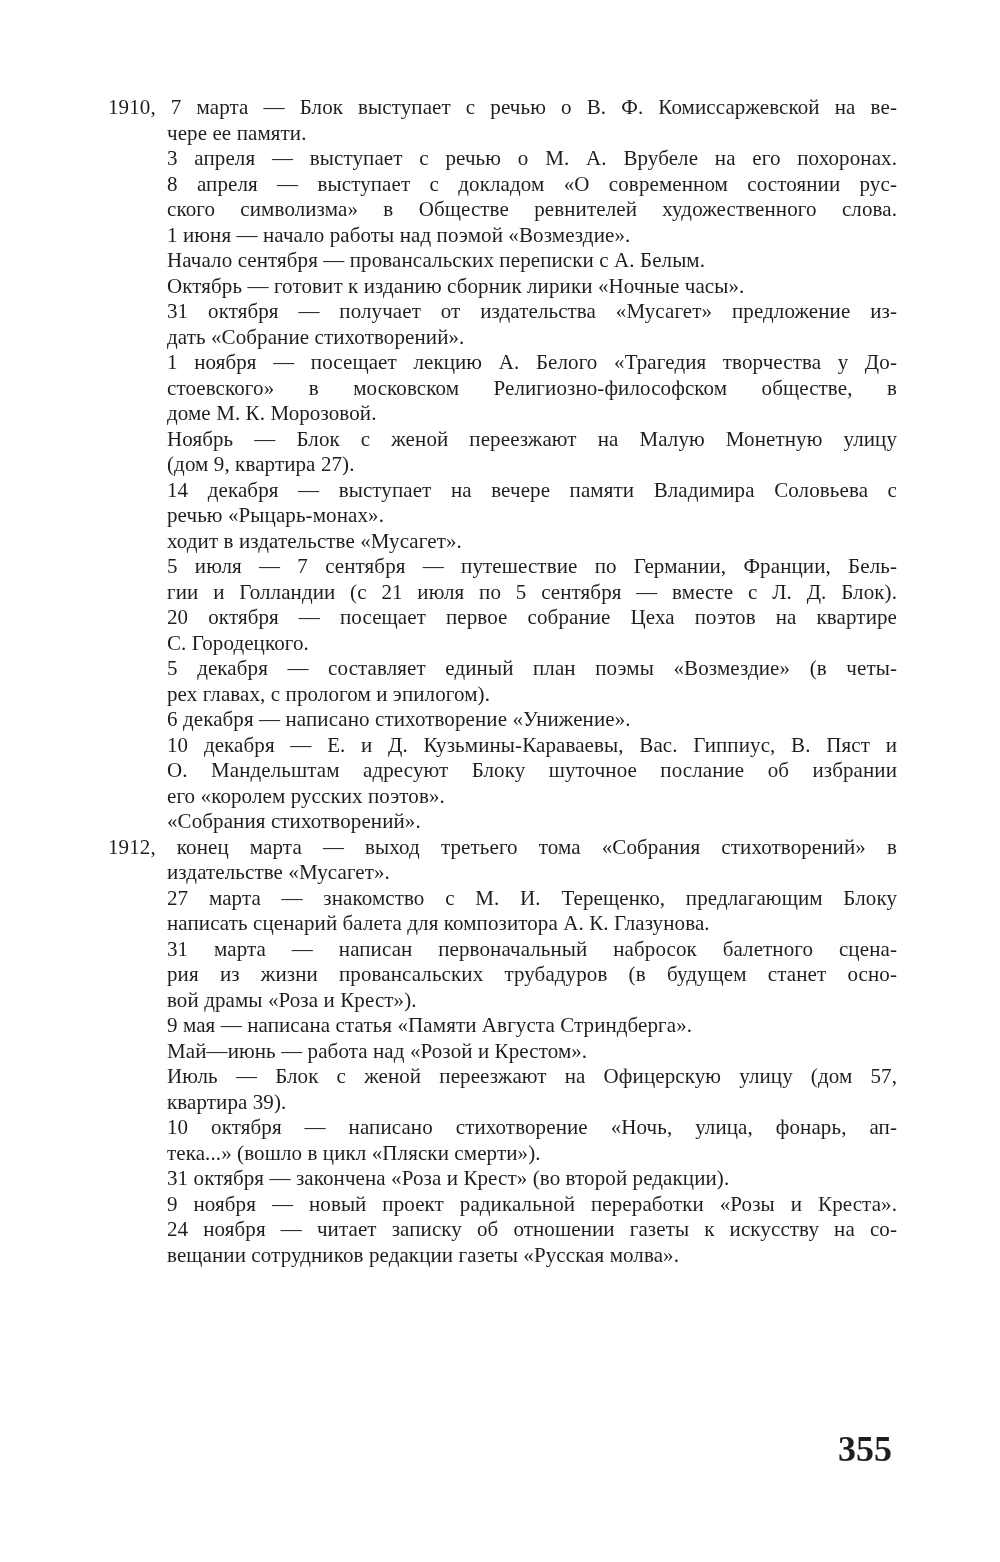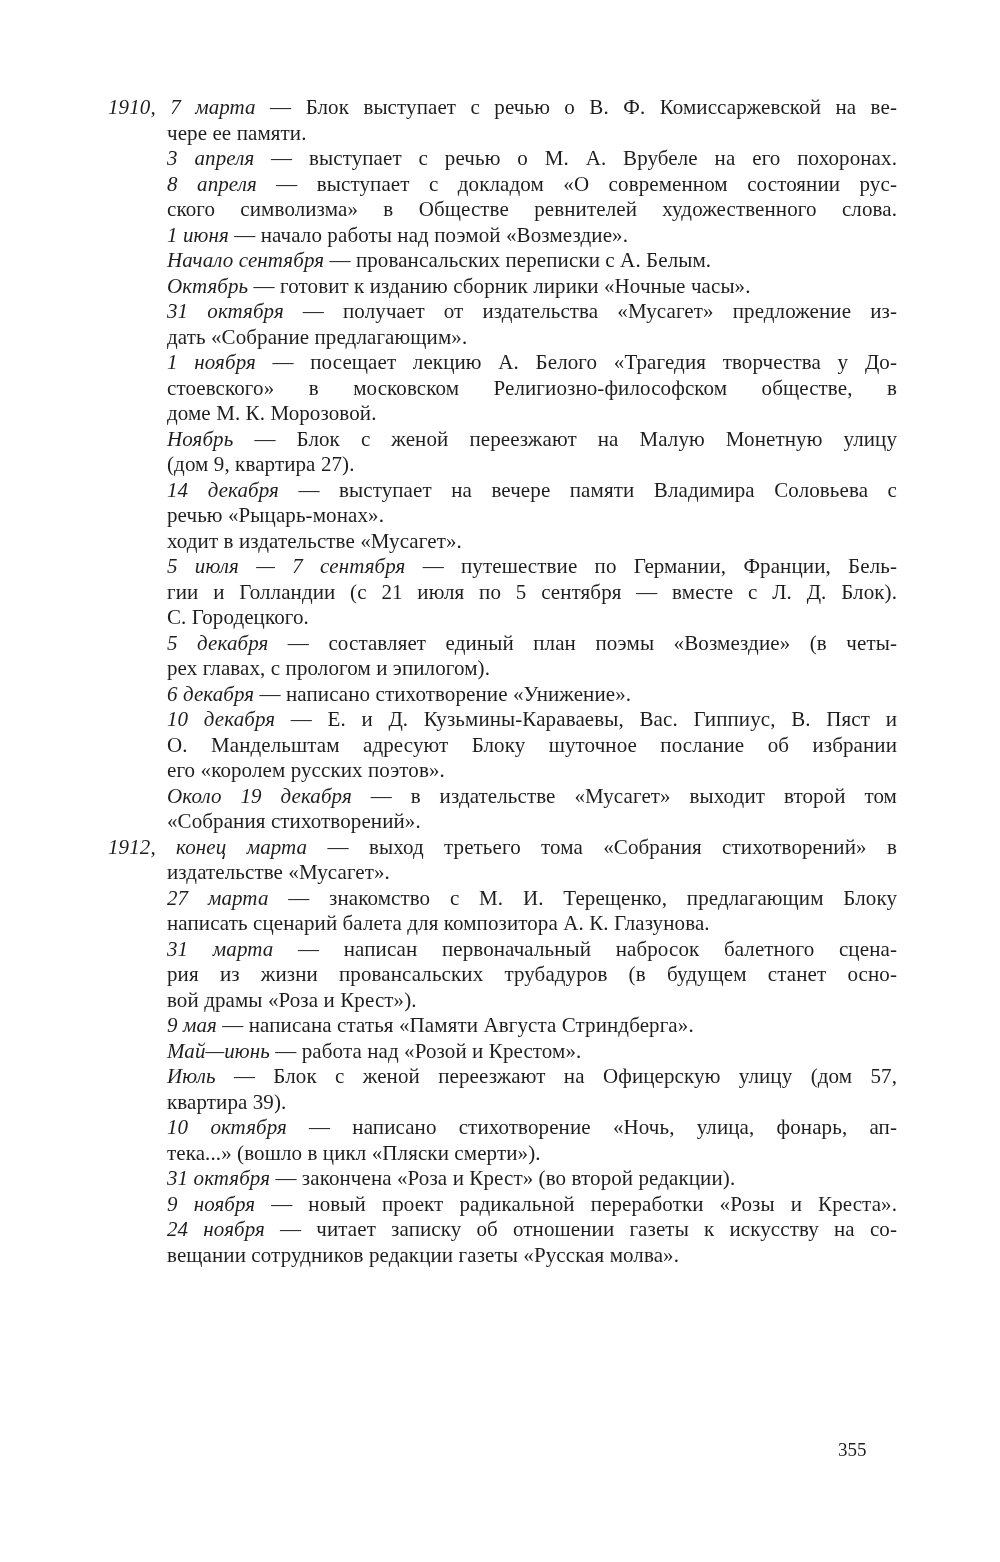--- a/index.html
+++ b/index.html
@@ -29,28 +29,29 @@
     line-height: 25.5px;
     letter-spacing: 0.1px;
   }
   .entry { margin: 0; padding: 0; }
   .line {
     text-align: justify;
     text-align-last: justify;
   }
   .line.last { text-align-last: left; }
   .line.hang { text-indent: -59px; }
-  .year, .date { font-style: italic; }
+  .year, .date { }
   .page-number {
     position: absolute;
     left: 838px;
     top: 1434px;
-    font-size: 19px;
+    font-size: 36px;
     line-height: 31px;
     color: #1e1e1e;
+    font-weight: bold;
   }
 </style>
 </head>
 <body>
 
 <div class="page">
   <div class="chronology">
       <div class="entry">
         <div class="line hang"><span class="year">1910,</span> <span class="date">7 марта</span><span> — Блок выступает с речью о В. Ф. Комиссаржевской на ве-</span></div>
         <div class="line last">чере ее памяти.</div>
@@ -66,21 +67,21 @@
         <div class="line last"><span class="date">1 июня</span><span> — начало работы над поэмой «Возмездие».</span></div>
       </div>
       <div class="entry">
         <div class="line last"><span class="date">Начало сентября</span><span> — провансальских переписки с А. Белым.</span></div>
       </div>
       <div class="entry">
         <div class="line last"><span class="date">Октябрь</span><span> — готовит к изданию сборник лирики «Ночные часы».</span></div>
       </div>
       <div class="entry">
         <div class="line"><span class="date">31 октября</span><span> — получает от издательства «Мусагет» предложение из-</span></div>
-        <div class="line last">дать «Собрание предлагающим».</div>
+        <div class="line last">дать «Собрание стихотворений».</div>
       </div>
       <div class="entry">
         <div class="line"><span class="date">1 ноября</span><span> — посещает лекцию А. Белого «Трагедия творчества у До-</span></div>
         <div class="line">стоевского» в московском Религиозно-философском обществе, в</div>
         <div class="line last">доме М. К. Морозовой.</div>
       </div>
       <div class="entry">
         <div class="line"><span class="date">Ноябрь</span><span> — Блок с женой переезжают на Малую Монетную улицу</span></div>
         <div class="line last">(дом 9, квартира 27).</div>
       </div>
@@ -89,36 +90,36 @@
         <div class="line last">речью «Рыцарь-монах».</div>
       </div>
       <div class="entry">
         <div class="line last">ходит в издательстве «Мусагет».</div>
       </div>
       <div class="entry">
         <div class="line"><span class="date">5 июля — 7 сентября</span><span> — путешествие по Германии, Франции, Бель-</span></div>
         <div class="line">гии и Голландии (с 21 июля по 5 сентября — вместе с Л. Д. Блок).</div>
       </div>
       <div class="entry">
+        <div class="line"><span class="date">20 октября</span><span> — посещает первое собрание Цеха поэтов на квартире</span></div>
         <div class="line last">С. Городецкого.</div>
       </div>
       <div class="entry">
         <div class="line"><span class="date">5 декабря</span><span> — составляет единый план поэмы «Возмездие» (в четы-</span></div>
         <div class="line last">рех главах, с прологом и эпилогом).</div>
       </div>
       <div class="entry">
         <div class="line last"><span class="date">6 декабря</span><span> — написано стихотворение «Унижение».</span></div>
       </div>
       <div class="entry">
         <div class="line"><span class="date">10 декабря</span><span> — Е. и Д. Кузьмины-Караваевы, Вас. Гиппиус, В. Пяст и</span></div>
         <div class="line">О. Мандельштам адресуют Блоку шуточное послание об избрании</div>
         <div class="line last">его «королем русских поэтов».</div>
       </div>
       <div class="entry">
-        <div class="line"><span class="date">Около 19 декабря</span><span> — в издательстве «Мусагет» выходит второй том</span></div>
         <div class="line last">«Собрания стихотворений».</div>
       </div>
       <div class="entry">
         <div class="line hang"><span class="year">1912,</span> <span class="date">конец марта</span><span> — выход третьего тома «Собрания стихотворений» в</span></div>
         <div class="line last">издательстве «Мусагет».</div>
       </div>
       <div class="entry">
         <div class="line"><span class="date">27 марта</span><span> — знакомство с М. И. Терещенко, предлагающим Блоку</span></div>
         <div class="line last">написать сценарий балета для композитора А. К. Глазунова.</div>
       </div>

